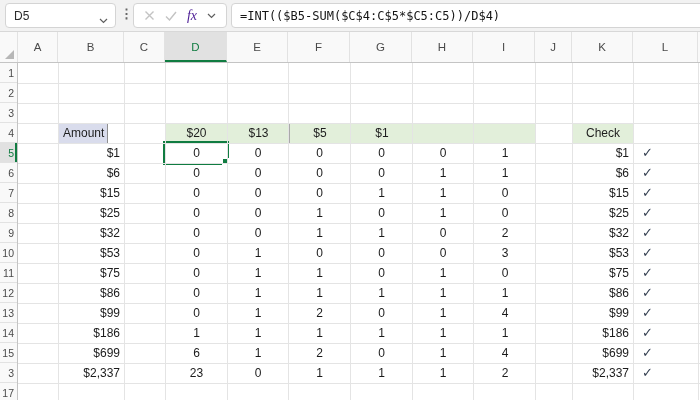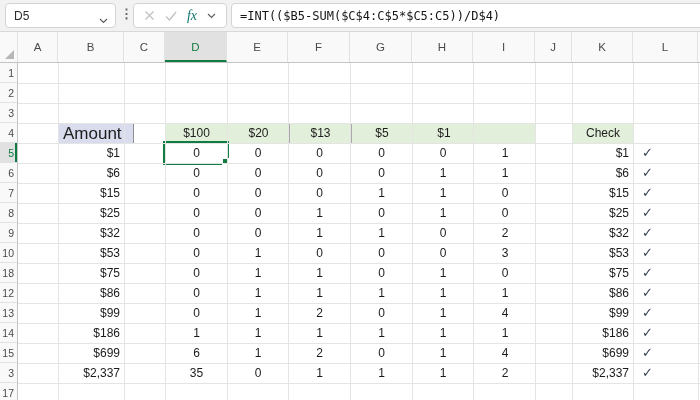--- a/index.html
+++ b/index.html
@@ -11,21 +11,21 @@
         border-bottom:1px solid #D8D8D8;box-sizing:border-box}
   .fbox{position:absolute;top:3px;height:25px;background:#fff;border:1px solid #D4D4D4;
         border-radius:4px;box-sizing:border-box;display:flex;align-items:center}
   .namebox{left:5px;width:111px;padding-left:8px;font-size:12px;color:#2b2b2b}
   .namebox .chev{position:absolute;right:7px;top:9px}
   .vdots{position:absolute;left:120px;top:6px;width:10px;text-align:center;color:#666;
          font-size:13px;font-weight:bold}
   .vdots::after{content:"\22EE"}
   .btnbox{left:133px;width:94px;justify-content:space-evenly}
   .btn{display:flex;align-items:center;justify-content:center;height:100%;cursor:default}
-  .fx{font-family:"Liberation Serif",serif;font-style:italic;font-size:14px;color:#0f766e}
+  .fx{font-family:"Liberation Serif",serif;font-style:italic;font-size:14px;color:#4c1d95}
   .formulabox{left:231px;width:474px;padding-left:8px;font-family:"DejaVu Sans Mono",monospace;
               font-size:12px;color:#151515;white-space:nowrap;overflow:hidden}
 
   
   .colhdrs{position:absolute;left:0;top:32px;width:700px;height:31px;background:#F9F9F9;
            border-bottom:1px solid #C4C4C4;box-sizing:border-box}
   .corner{position:absolute;left:0;top:0;width:18px;height:30px;border-right:1px solid #E2E2E2;
           box-sizing:border-box}
   .corner::after{content:"";position:absolute;right:3px;bottom:3px;width:0;height:0;
           border-left:9px solid transparent;border-bottom:9px solid #B7B7B7}
@@ -45,21 +45,21 @@
   .vline{position:absolute;top:0;width:1px;height:340px;background:#E4E4E4}
   .hline{position:absolute;left:0;height:1px;width:682px;background:#E4E4E4}
 
   .title{position:absolute;left:40px;top:20px;height:20px;line-height:20px;
          font-weight:bold;font-size:13px;color:#1e1e1e;white-space:nowrap}
 
   .box{position:absolute;box-sizing:border-box;border:1px solid #8F8F8F;background:#fff}
   .greenfill{background:#E2EFDA}
   .bluefill{background:#D9DCEC}
 
-  .amount-hdr{left:40px;top:60px;width:76px;height:21px;font-size:17px;line-height:19px;
+  .amount-hdr{left:40px;top:60px;width:50px;height:21px;font-size:12px;line-height:19px;
               padding-left:4px;color:#1d1d1d}
   .amount-col{left:40px;top:80px;width:67px;height:241px}
   .acell{height:20px;line-height:19px;text-align:right;padding-right:4px;font-size:12px;
          color:#1b1b1b;border-bottom:1px solid #A9A9A9;box-sizing:border-box}
   .acell:last-child{border-bottom:none}
 
   .denom-hdr{left:147px;top:60px;width:371px;height:21px;display:flex}
   .dcell{height:19px;line-height:19px;text-align:center;font-size:12px;color:#1d1d1d;
          border-right:1px solid #A9A9A9;box-sizing:border-box;flex:none}
   .dcell:last-child{border-right:none}
@@ -138,21 +138,21 @@
     <div class="rowhdr">1</div>
     <div class="rowhdr">2</div>
     <div class="rowhdr">3</div>
     <div class="rowhdr">4</div>
     <div class="rowhdr sel">5</div>
     <div class="rowhdr">6</div>
     <div class="rowhdr">7</div>
     <div class="rowhdr">8</div>
     <div class="rowhdr">9</div>
     <div class="rowhdr">10</div>
-    <div class="rowhdr">18</div>
+    <div class="rowhdr">11</div>
     <div class="rowhdr">12</div>
     <div class="rowhdr">13</div>
     <div class="rowhdr">14</div>
     <div class="rowhdr">15</div>
     <div class="rowhdr">3</div>
     <div class="rowhdr">17</div>
   </div>
 
 <div class="grid">
 
@@ -166,21 +166,20 @@
       <div class="acell">$53</div>
       <div class="acell">$75</div>
       <div class="acell">$86</div>
       <div class="acell">$99</div>
       <div class="acell">$186</div>
       <div class="acell">$699</div>
       <div class="acell">$2,337</div>
     </div>
 
   <div class="box denom-hdr greenfill" id="denomHdr">
-      <div class="dcell" style="width: 62px;">$100</div>
       <div class="dcell" style="width: 62px;">$20</div>
       <div class="dcell" style="width: 62px;">$13</div>
       <div class="dcell" style="width: 61px;">$5</div>
       <div class="dcell" style="width: 62px;">$1</div>
     </div>
   <div class="box matrix" id="matrix">
       <div class="mrow">
         <div class="mcell" style="width: 62px;">0</div>
         <div class="mcell" style="width: 61px;">0</div>
         <div class="mcell" style="width: 62px;">0</div>
@@ -262,21 +261,21 @@
       </div>
       <div class="mrow">
         <div class="mcell" style="width: 62px;">6</div>
         <div class="mcell" style="width: 61px;">1</div>
         <div class="mcell" style="width: 62px;">2</div>
         <div class="mcell" style="width: 62px;">0</div>
         <div class="mcell" style="width: 61px;">1</div>
         <div class="mcell" style="width: 62px;">4</div>
       </div>
       <div class="mrow">
-        <div class="mcell" style="width: 62px;">35</div>
+        <div class="mcell" style="width: 62px;">23</div>
         <div class="mcell" style="width: 61px;">0</div>
         <div class="mcell" style="width: 62px;">1</div>
         <div class="mcell" style="width: 62px;">1</div>
         <div class="mcell" style="width: 61px;">1</div>
         <div class="mcell" style="width: 62px;">2</div>
       </div>
     </div>
 
   <div class="box check-hdr greenfill">Check</div>
   <div class="box check-col" id="checkCol">

